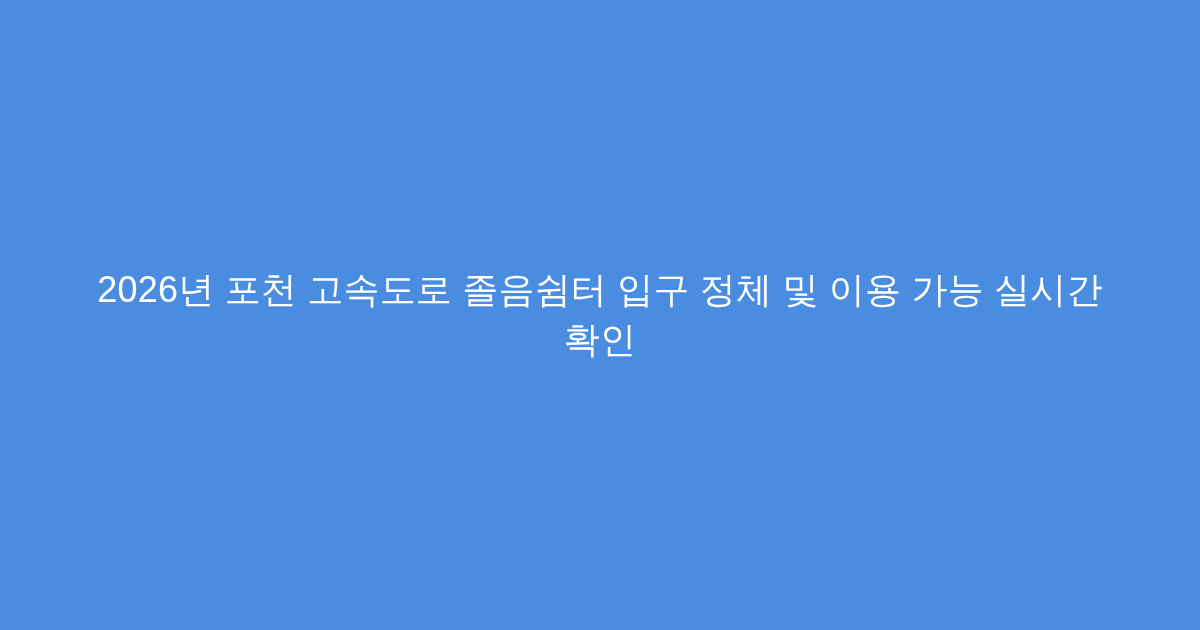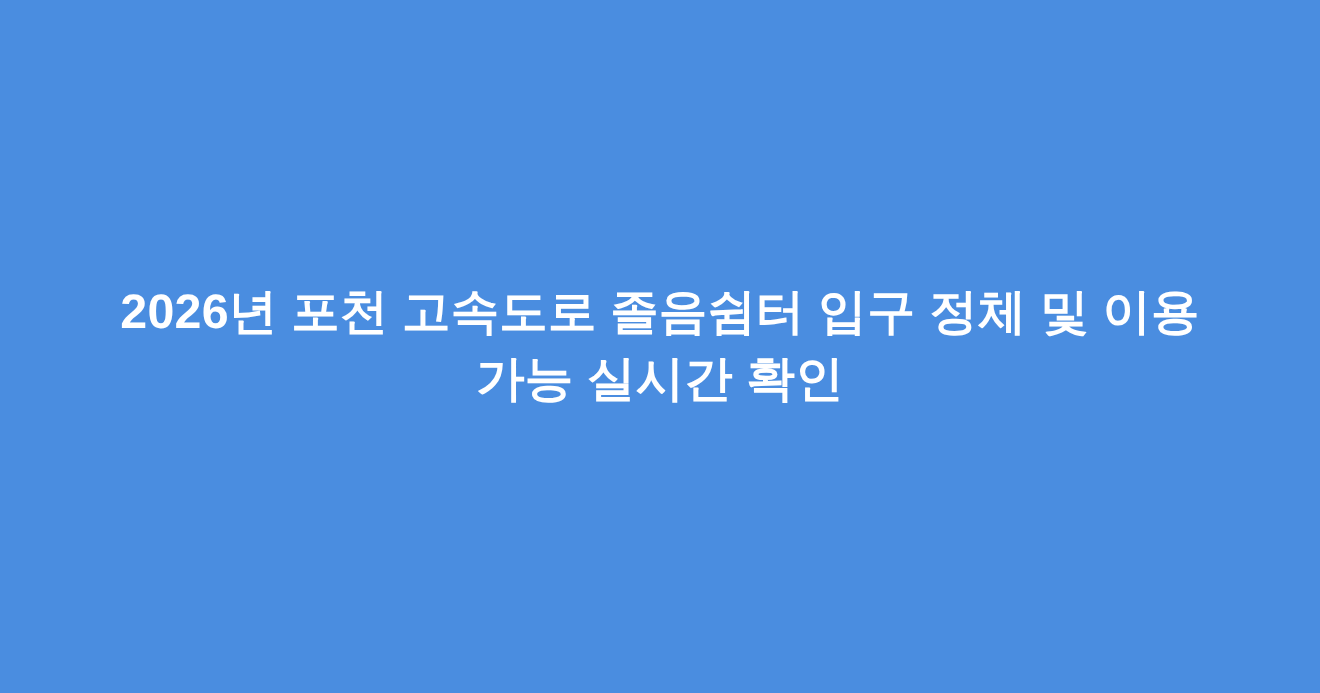--- a/index.html
+++ b/index.html
@@ -28,22 +28,22 @@
     padding: 0 58px;
   }
 
   .headline {
     width: 100%;
     max-width: 1070px;
     margin: 0;
     text-align: center;
     color: #ffffff;
     font-family: "Liberation Sans", "DejaVu Sans", sans-serif;
-    font-size: 44px;
-    font-weight: 700;
+    font-size: 36px;
+    font-weight: 400;
     line-height: 1.38;
     letter-spacing: 0.2px;
     word-break: keep-all;
     overflow-wrap: break-word;
     -webkit-font-smoothing: antialiased;
   }
 </style>
 </head>
 <body>
 

